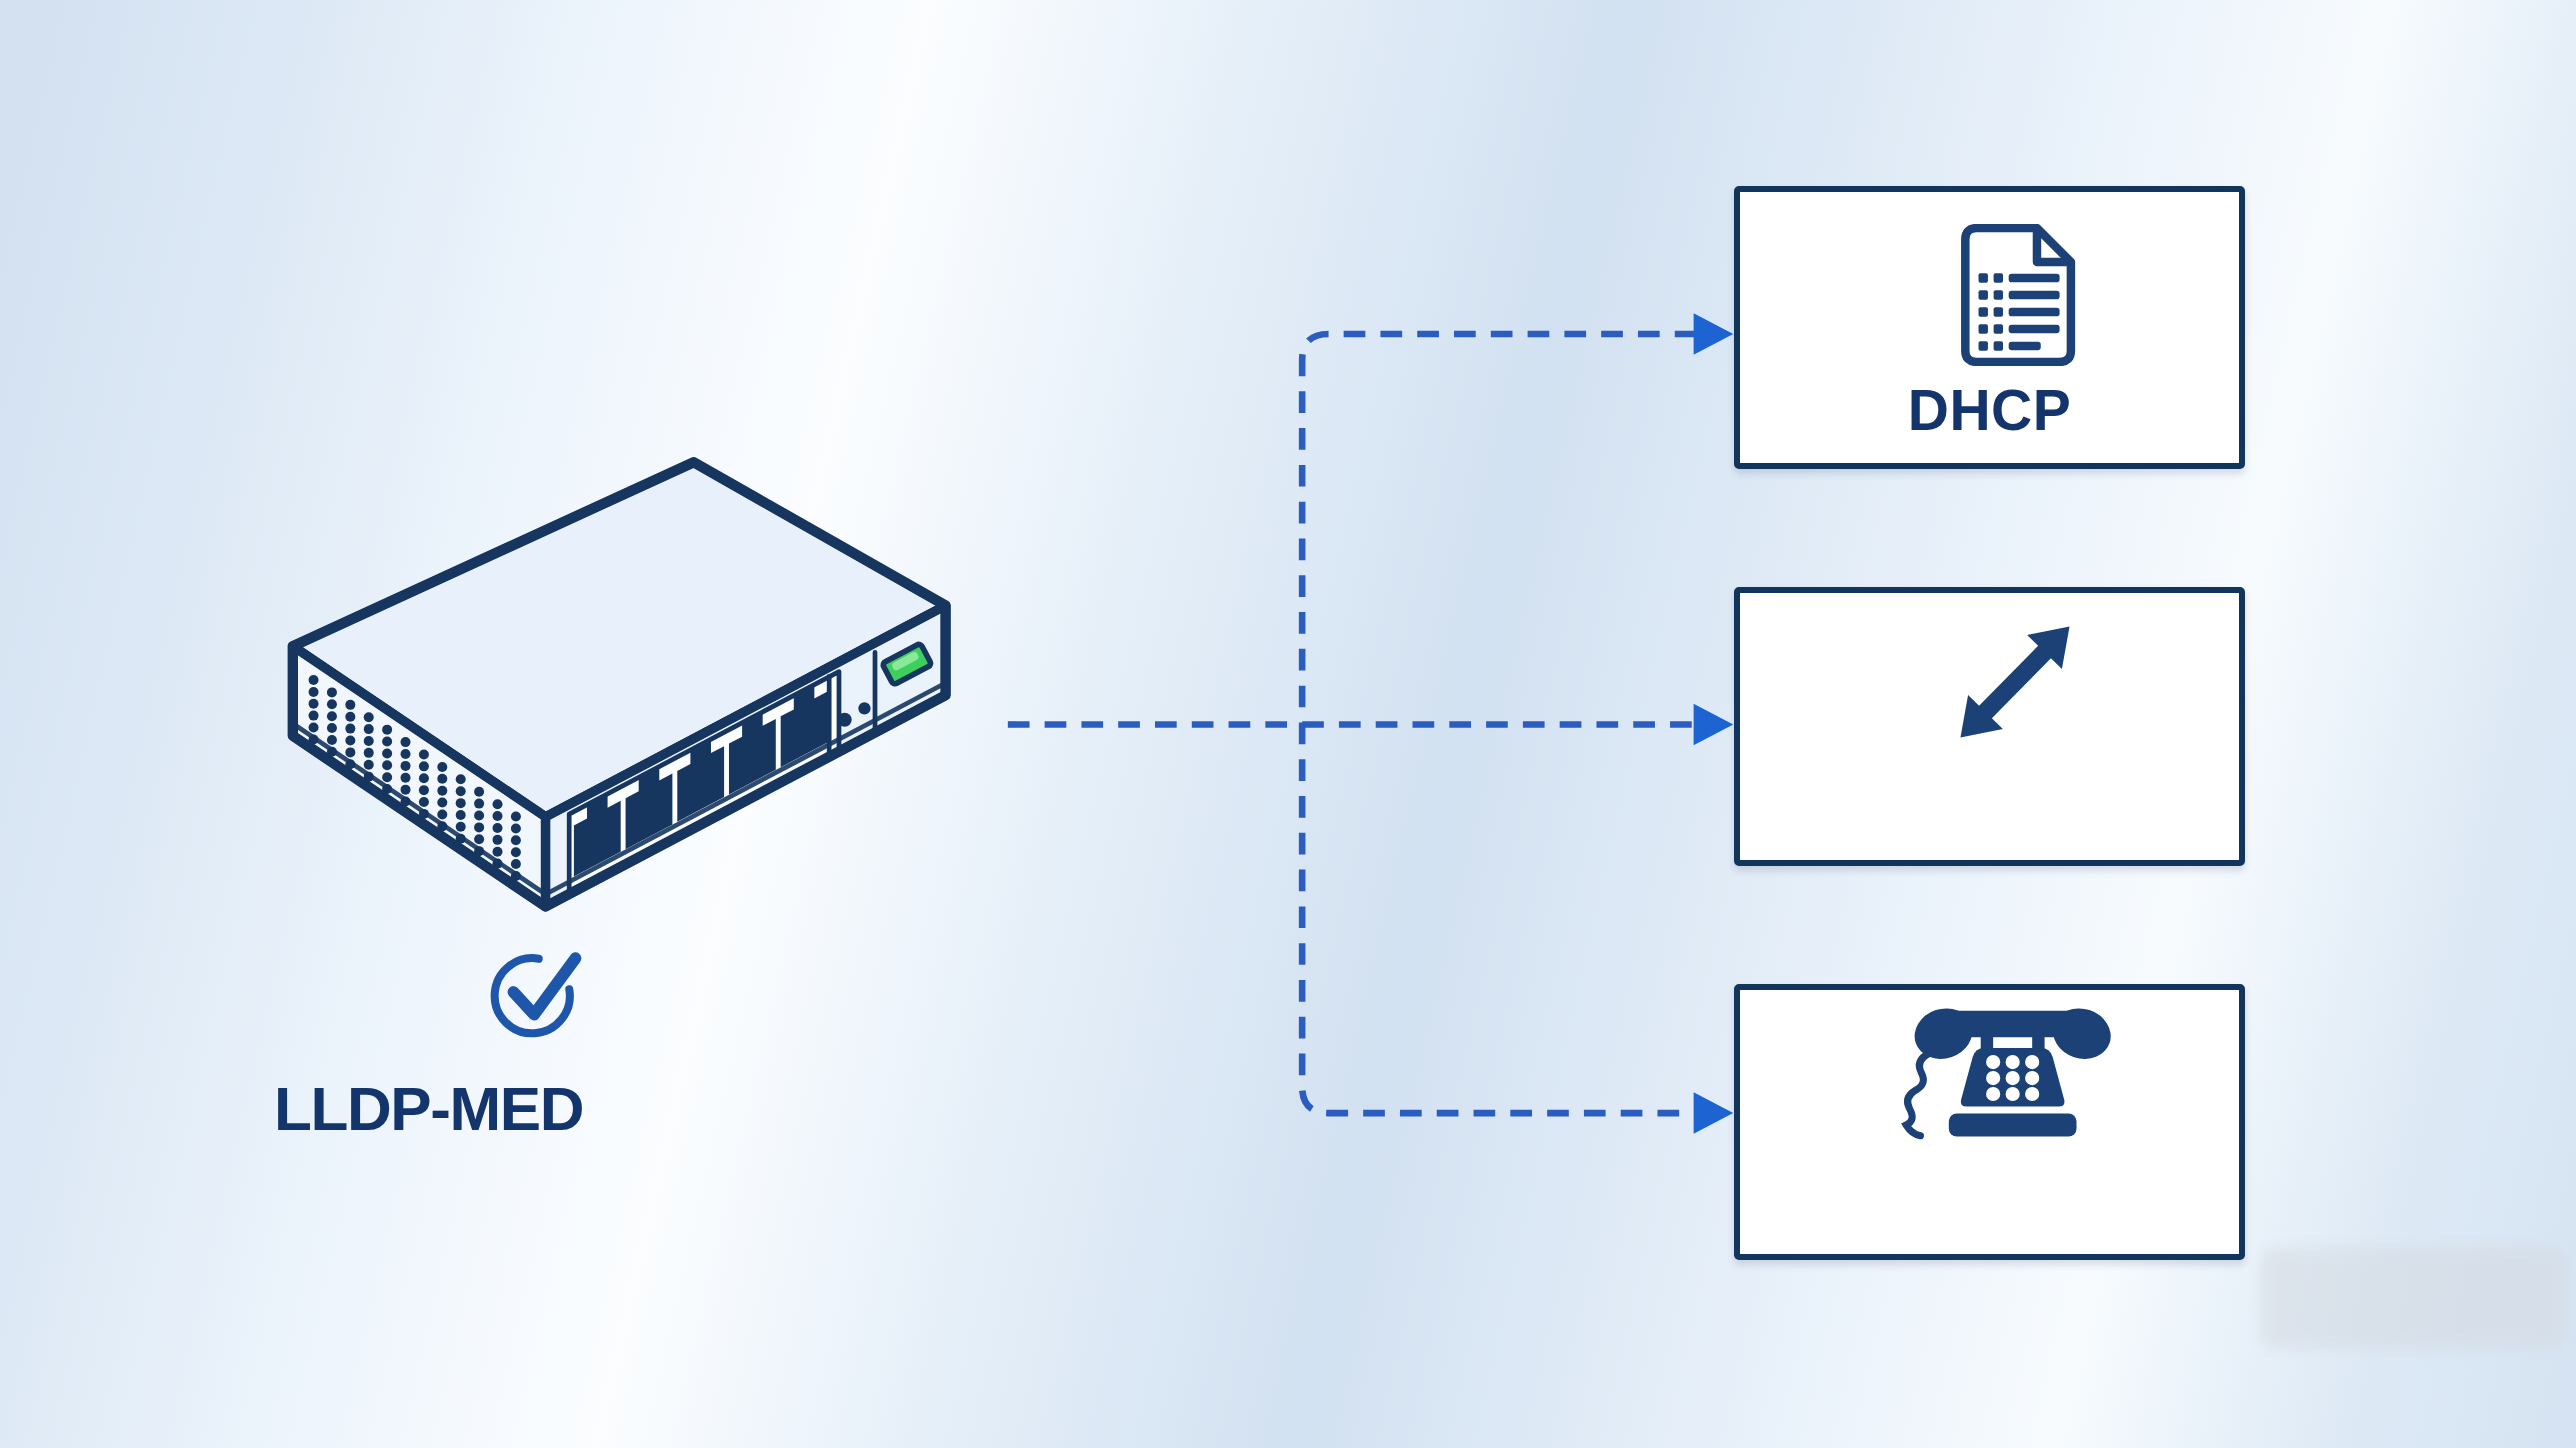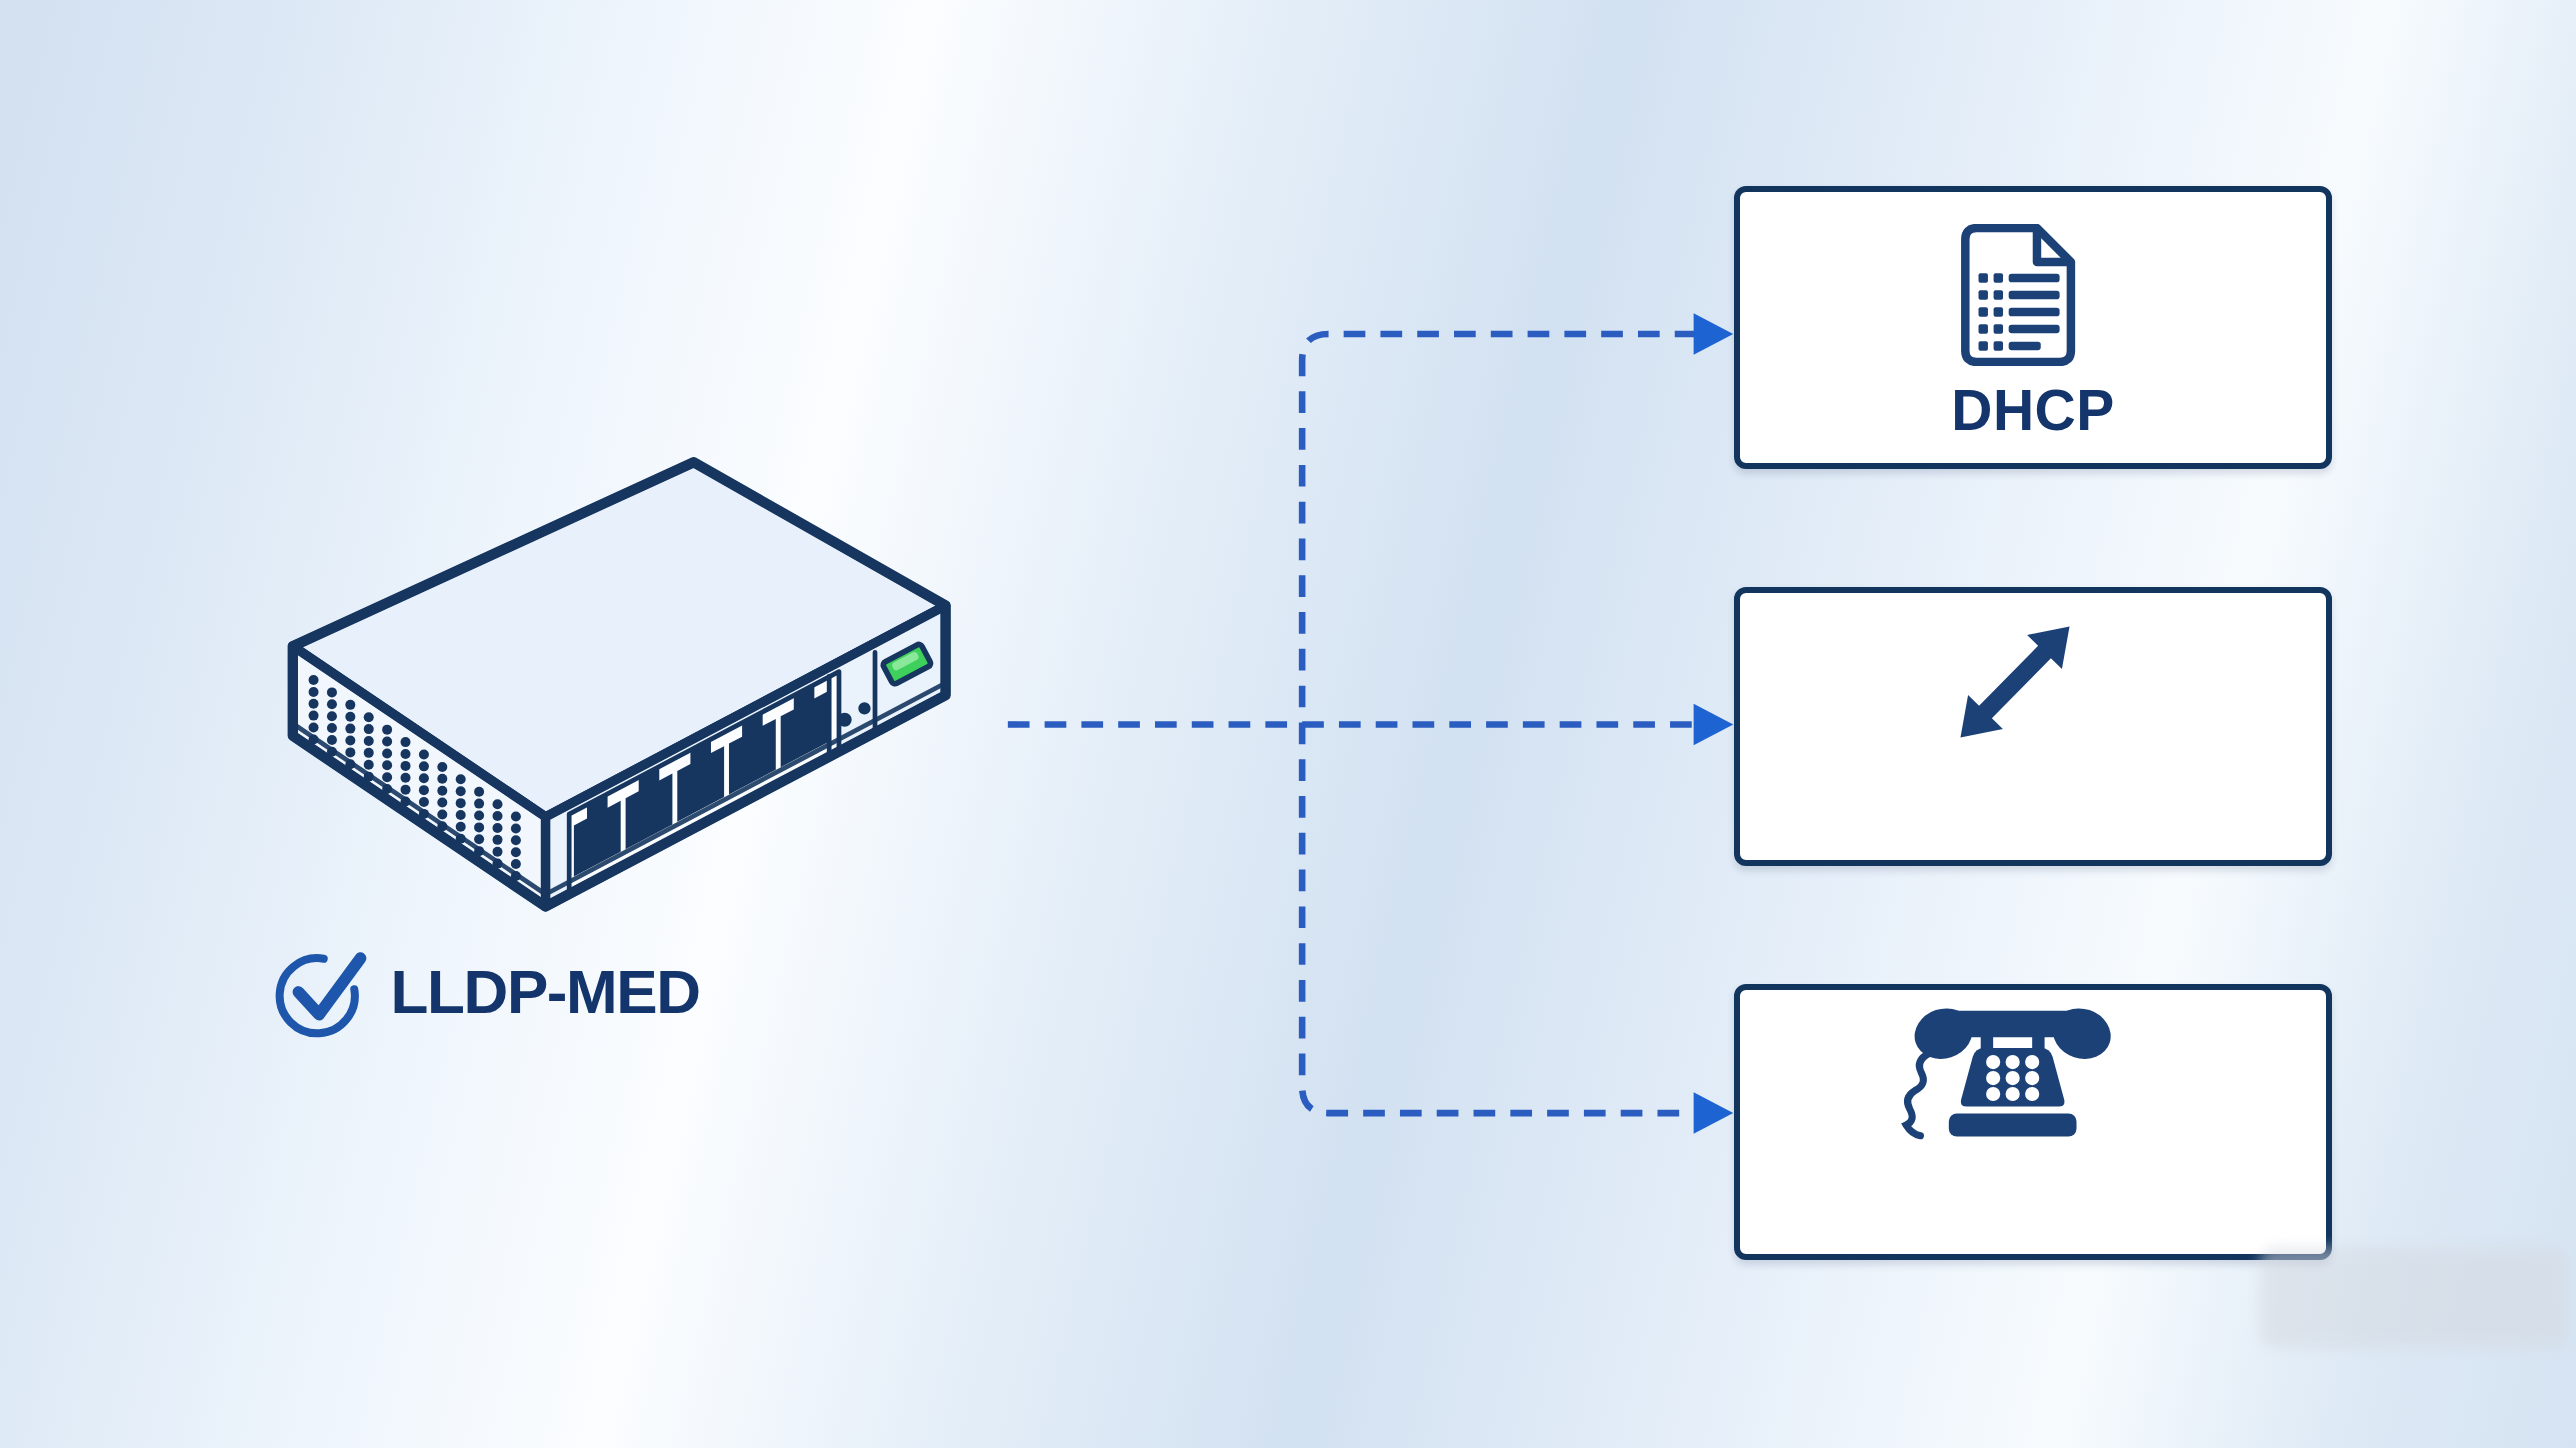--- a/index.html
+++ b/index.html
@@ -15,39 +15,39 @@
 
   
   .ink{fill:var(--icon-navy);}
   .ink-dark{fill:var(--outline-navy);}
   .face{stroke:var(--outline-navy);stroke-width:10;stroke-linejoin:round;}
   .edge{stroke:var(--outline-navy);fill:none;stroke-linejoin:round;stroke-linecap:round;}
   .dash{stroke:var(--dash-blue);stroke-width:7;fill:none;stroke-dasharray:23 16;}
   .ahead{fill:var(--arrow-blue);}
 
   .node{
-    position:absolute;left:1734px;width:598px;box-sizing:border-box;
+    position:absolute;left:1734px;width:511px;box-sizing:border-box;
     background:var(--box-fill);border:6.6px solid var(--box-border);
-    border-radius:12px;box-shadow:0 4.7px 7.5px rgba(25,45,85,0.14);
+    border-radius:5px;box-shadow:0 4.7px 7.5px rgba(25,45,85,0.14);
   }
   #node-dhcp{top:186px;height:283px;}
   #node-exchange{top:587px;height:279px;}
   #node-phone{top:984px;height:276px;}
   .node .icon-svg{position:absolute;}
   #dhcp-icon{left:214px;top:32px;width:132px;height:142px;}
   #exchange-icon{left:209px;top:25.5px;width:132px;height:126px;}
   #phone-icon{left:153px;top:10.4px;width:234px;height:149px;}
   .node-label{
     position:absolute;left:0;top:185px;width:100%;text-align:center;
     font-size:57px;font-weight:600;letter-spacing:0.5px;color:var(--text-navy);
   }
 
   .device-label{
     position:absolute;left:274px;top:945px;height:94px;
-    display:flex;align-items:flex-end;gap:22.6px;
+    display:flex;align-items:flex-end;gap:22.6px;flex-direction:column;
   }
   .device-label .check-svg{width:94px;height:94px;flex:0 0 auto;}
   .device-label .label-text{
     font-size:62px;font-weight:700;letter-spacing:-1.4px;
     color:var(--text-navy);line-height:94px;white-space:nowrap;
   }
 
   .watermark{
     position:absolute;left:2260px;top:1247px;width:307px;height:102px;
     background:#d4d9e0;opacity:.5;border-radius:15px;filter:blur(6.6px);

